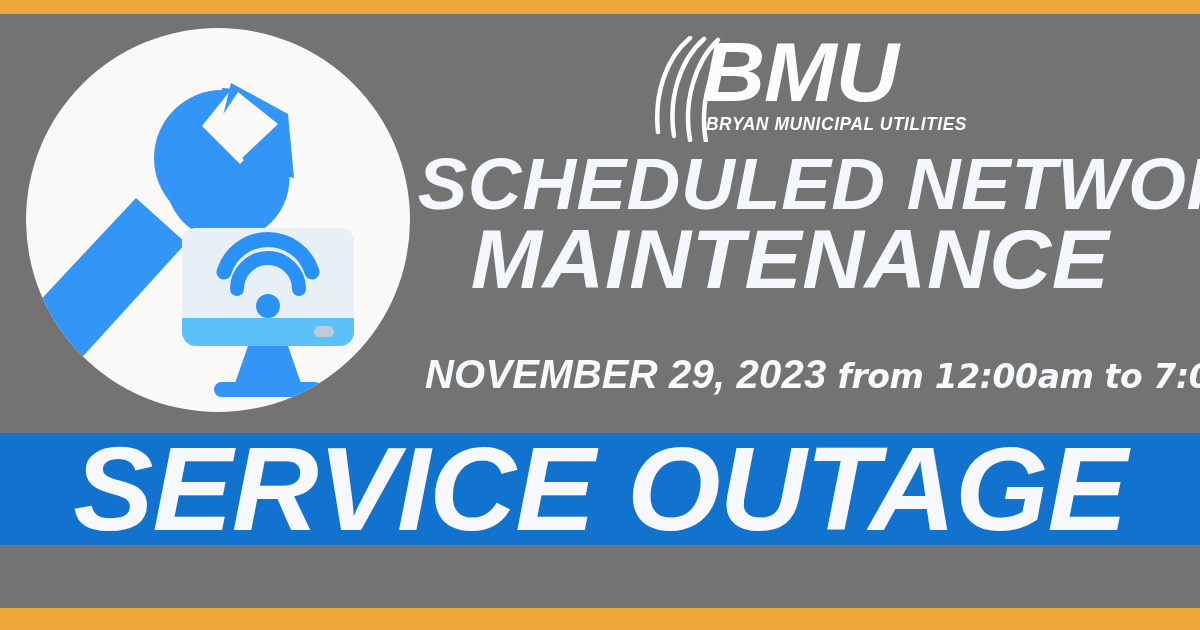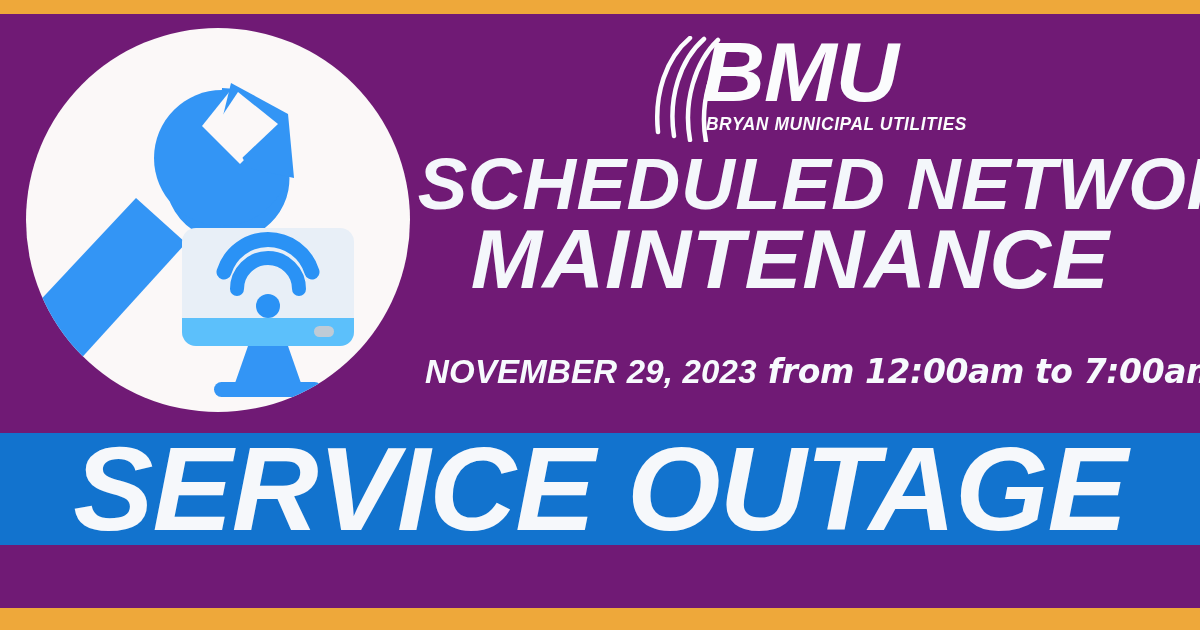--- a/index.html
+++ b/index.html
@@ -5,21 +5,21 @@
   html, body {
     margin: 0;
     padding: 0;
     background: #ffffff;
   }
   #poster {
     position: relative;
     width: 1200px;
     height: 630px;
     overflow: hidden;
-    background: #701a75;
+    background: #737373;
     font-family: "Liberation Sans", sans-serif;
     -webkit-font-smoothing: antialiased;
   }
   
   .border-top {
     position: absolute;
     left: 0; top: 0;
     width: 1200px;
     height: 14px;
     background: #EEA83A;
@@ -122,21 +122,21 @@
   .dateline {
     position: absolute;
     left: 425px;
     top: 352px;
     width: 730px;
     text-align: center;
     white-space: nowrap;
     color: #F7FAFD;
   }
   .dateline-date {
-    font-size: 33px;
+    font-size: 40px;
     font-weight: bold;
     font-style: italic;
     letter-spacing: 0.2px;
     text-align: center;
   }
   .dateline-time {
     font-size: 33px;
     font-weight: bold;
     font-style: italic;
     font-family: "DejaVu Sans", sans-serif;

